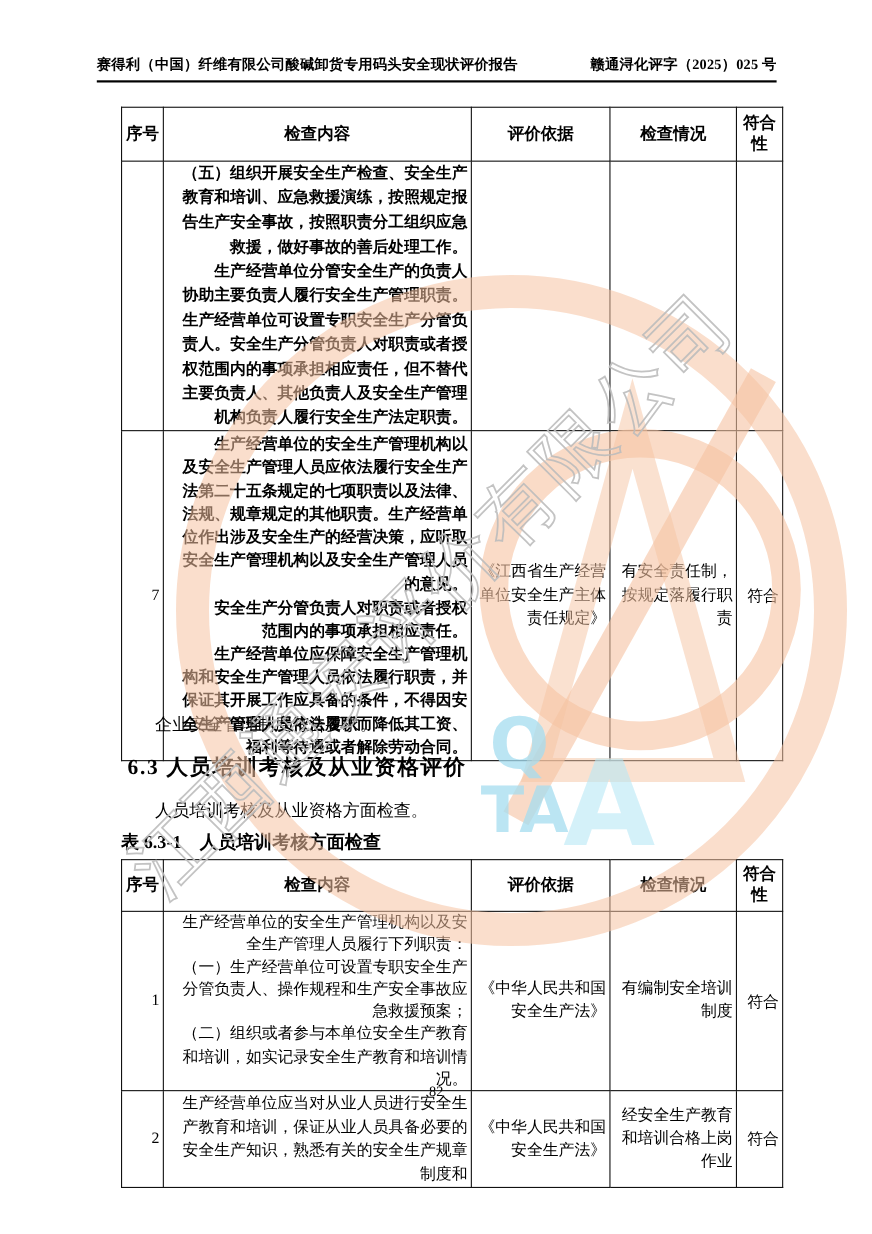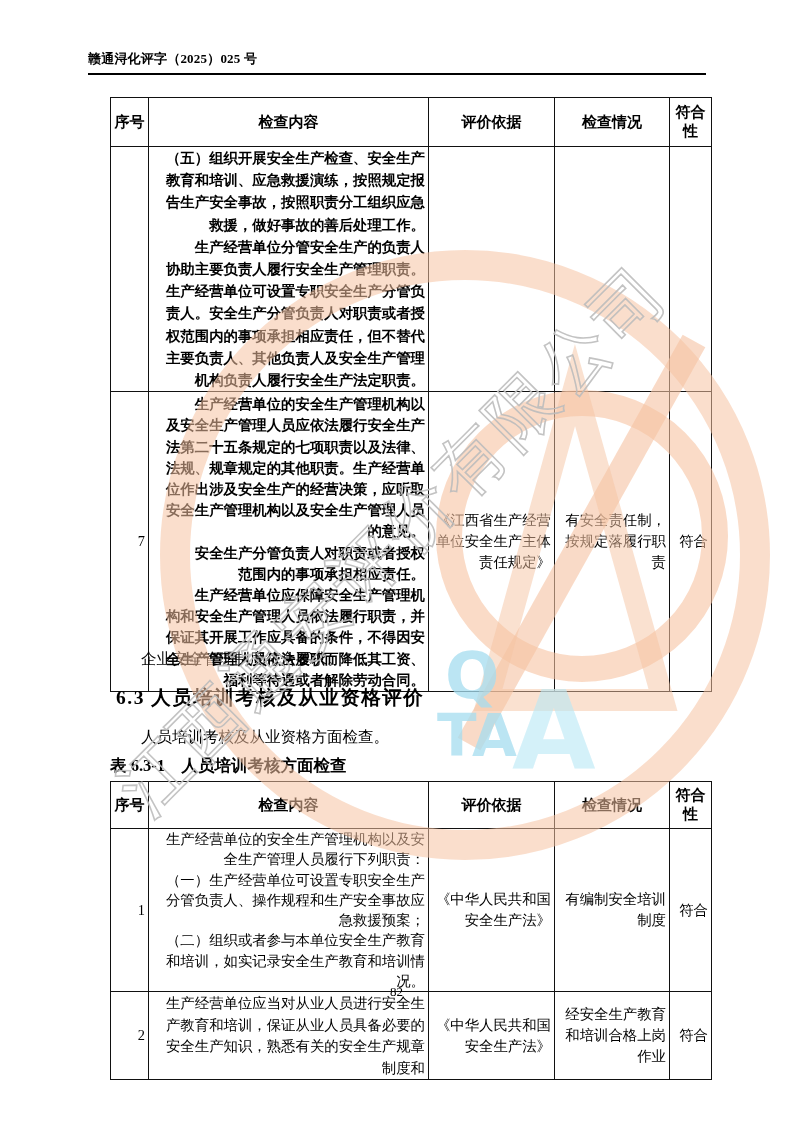--- a/index.html
+++ b/index.html
@@ -50,20 +50,21 @@
   .content-layer{position:relative;z-index:1;}
 </style>
 </head>
 <body>
 
 <div class="page">
 
   <div class="content-layer">
 
     <div class="hdr">
+      <span>赛得利（中国）纤维有限公司酸碱卸货专用码头安全现状评价报告</span>
       <span>赣通浔化评字（2025）025 号</span>
     </div>
 
     <table class="rep t1">
       <colgroup>
           <col style="width:38px">
           <col style="width:280px">
           <col style="width:126px">
           <col style="width:115px">
           <col style="width:42px">

